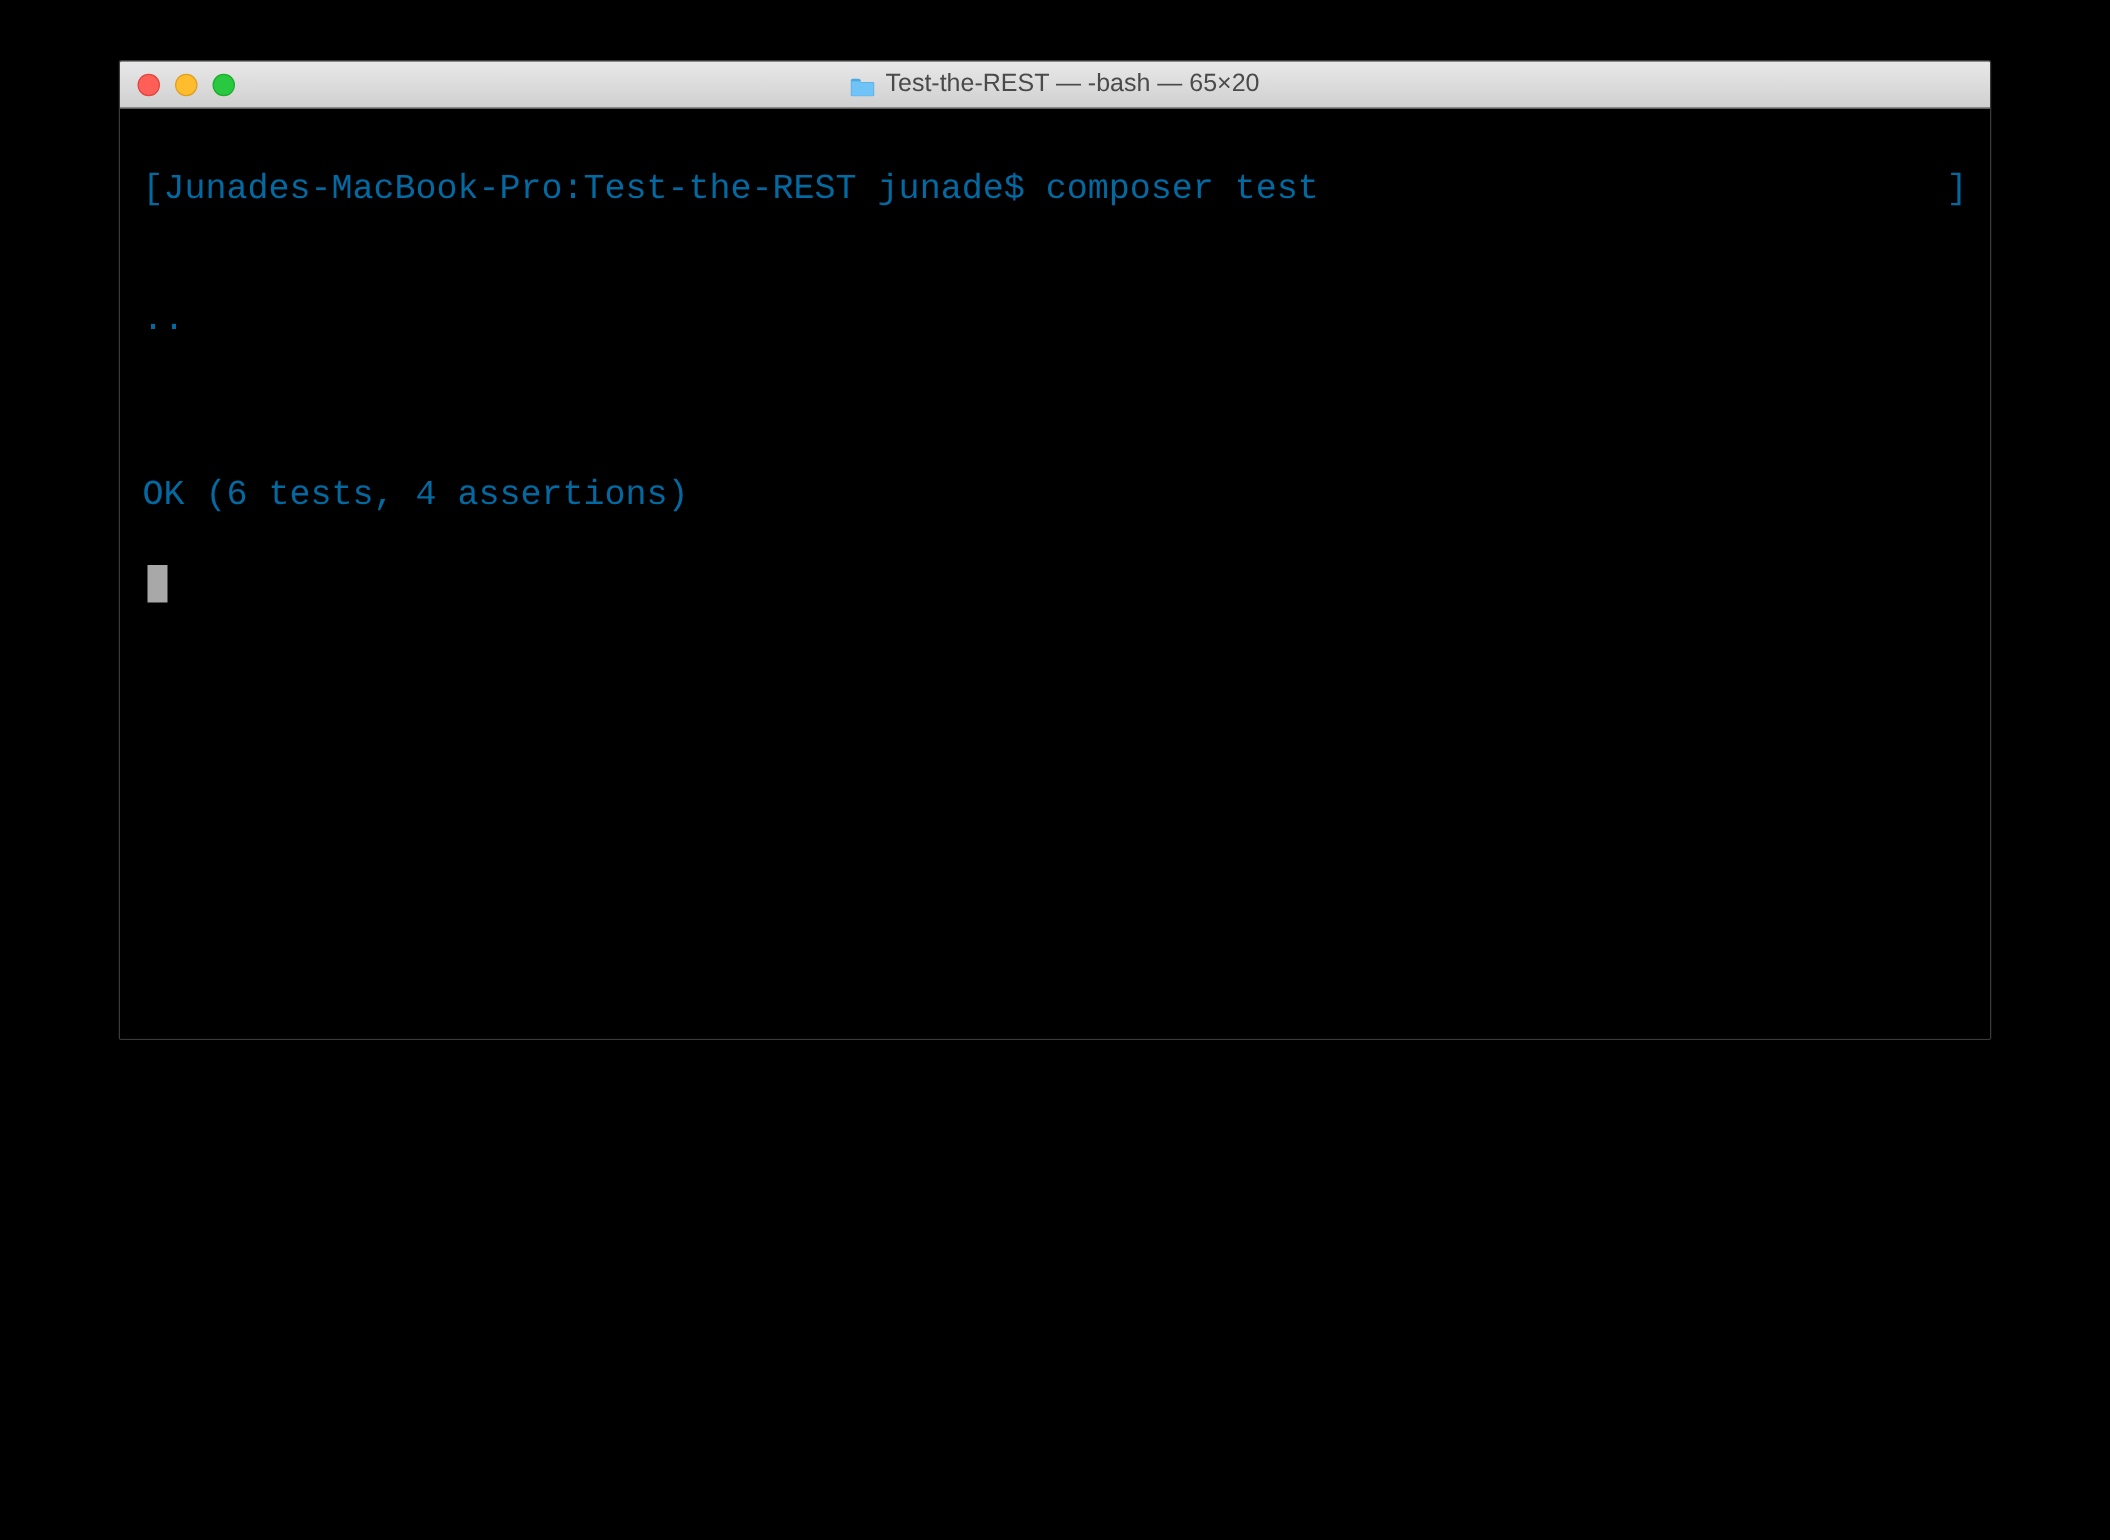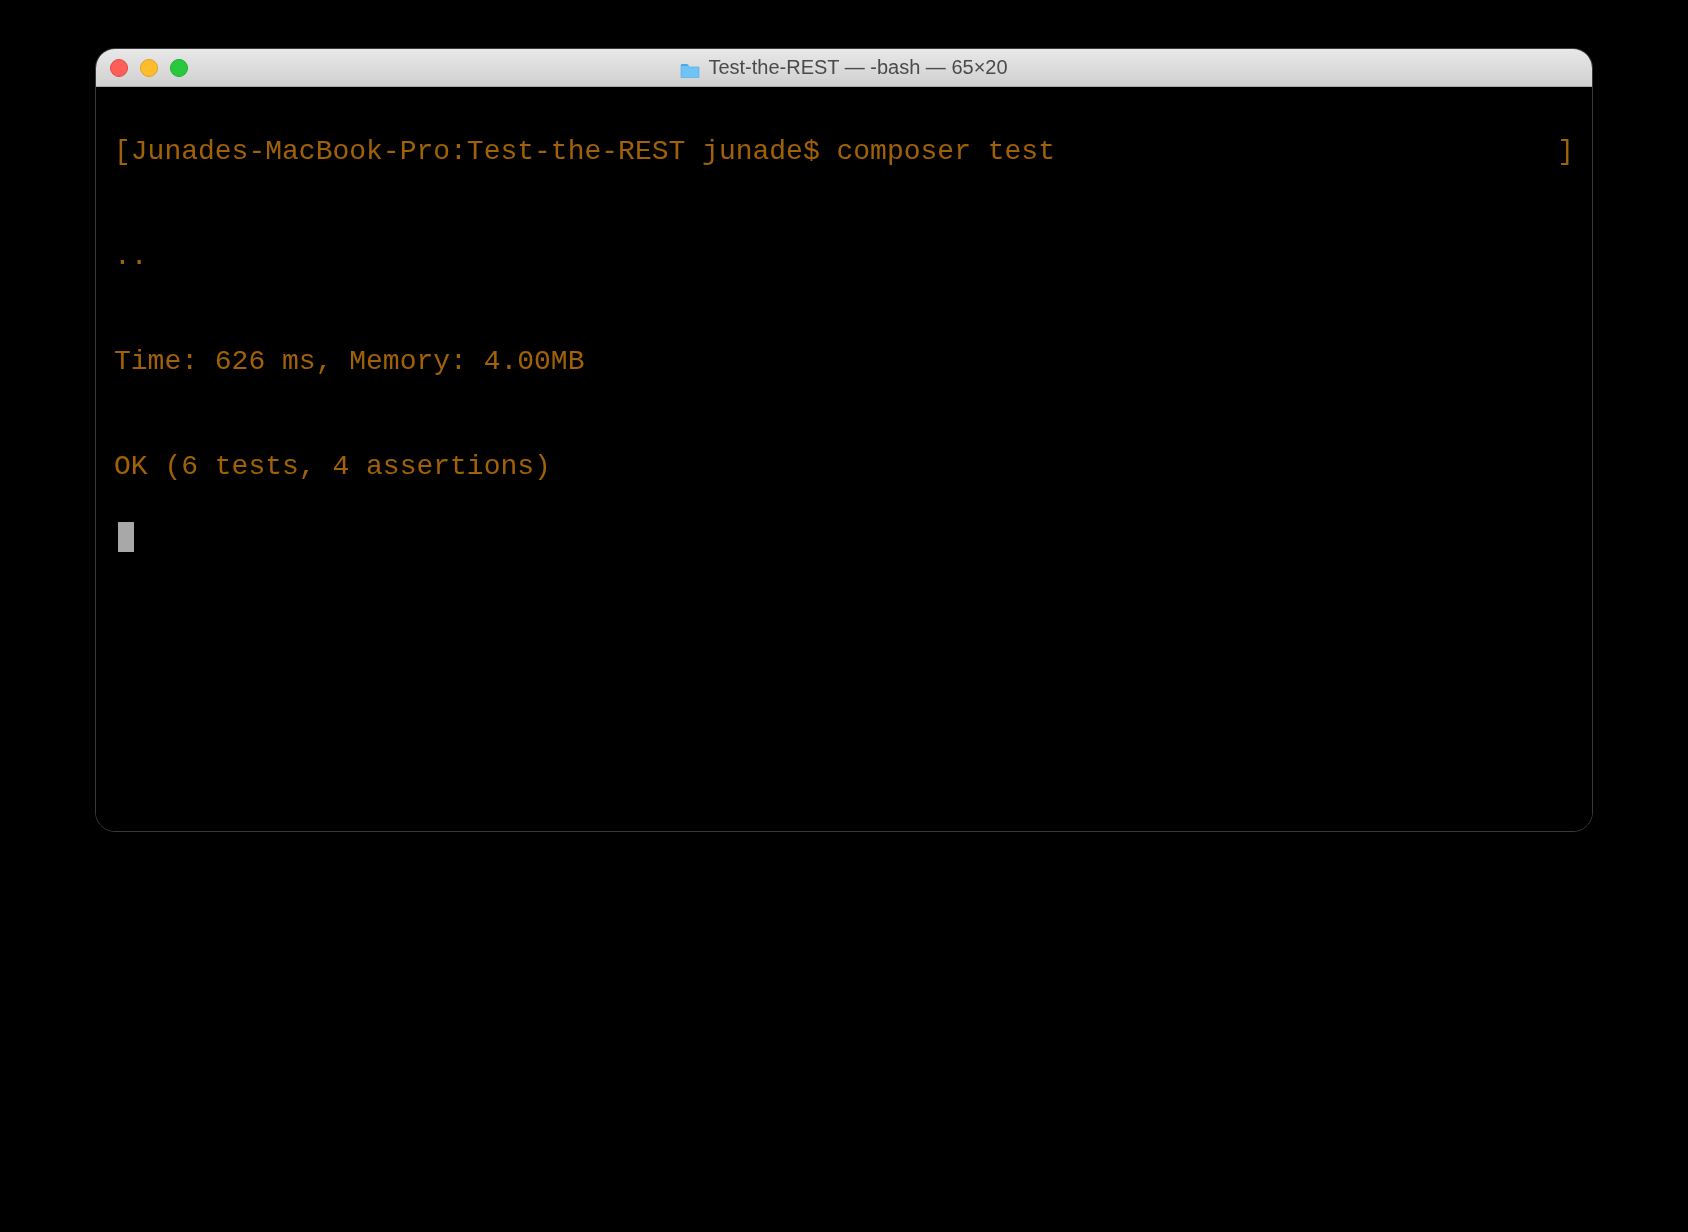--- a/index.html
+++ b/index.html
@@ -9,21 +9,21 @@
       background: #000000;
       display: flex;
       align-items: flex-start;
       justify-content: center;
       padding-top: 48px;
       font-family: ui-monospace, "SF Mono", Menlo, Monaco, "Courier New", monospace;
     }
     .window {
       width: 1498px;
       background: #000000;
-      border-radius: 20px;
+      border-radius: 2px;
       overflow: hidden;
       box-shadow: 0 20px 60px rgba(0,0,0,0.8);
       border: 1px solid #3a3a3a;
     }
     .titlebar {
       height: 38px;
       background: linear-gradient(to bottom, #e8e8e8, #d0d0d0);
       display: flex;
       align-items: center;
       padding: 0 14px;
@@ -53,21 +53,21 @@
       font-family: -apple-system, BlinkMacSystemFont, "Helvetica Neue", sans-serif;
       font-size: 20px;
     }
     .folder-icon {
       width: 20px;
       height: 16px;
       display: inline-block;
     }
     .terminal-body {
       background: #000000;
-      color: #a16207;
+      color: #0369a1;
       padding: 12px 18px 18px 18px;
       font-size: 28px;
       line-height: 1.25;
       white-space: pre;
       min-height: 744px;
       position: relative;
     }
     .line { display: block; }
     .line-row { display: flex; justify-content: space-between; }
     .cursor {
@@ -98,18 +98,17 @@
       </span>
       <span>Test-the-REST — -bash — 65×20</span>
     </div>
   </div>
 
   <div class="terminal-body">
 <span class="line line-row"><span>[Junades-MacBook-Pro:Test-the-REST junade$ composer test</span><span>]</span></span>
 <span class="line"></span>
 <span class="line">..</span>
 <span class="line"></span>
-<span class="line">Time: 626 ms, Memory: 4.00MB</span>
 <span class="line"></span>
 <span class="line">OK (6 tests, 4 assertions)</span>
 <span class="line"><span class="cursor"></span></span>
   </div>
 </div>
 
 </body></html>

